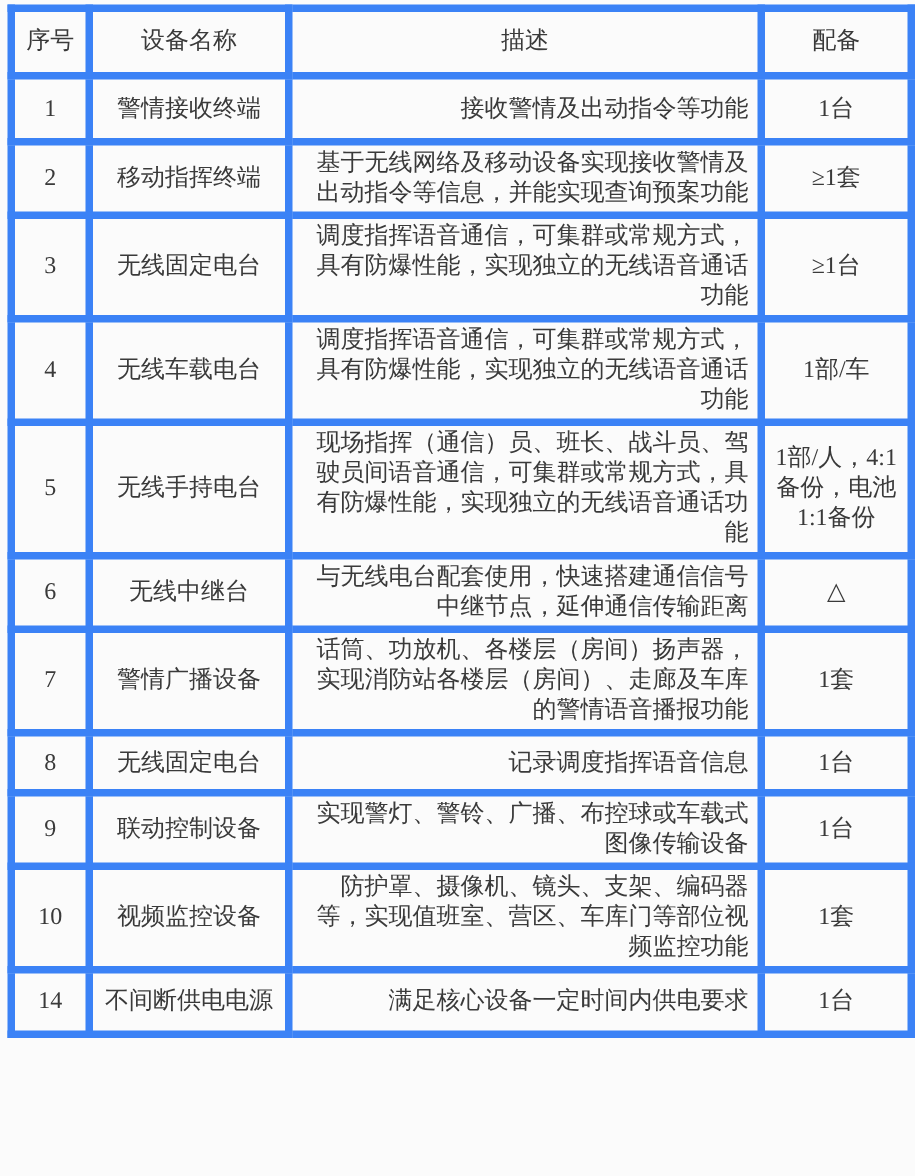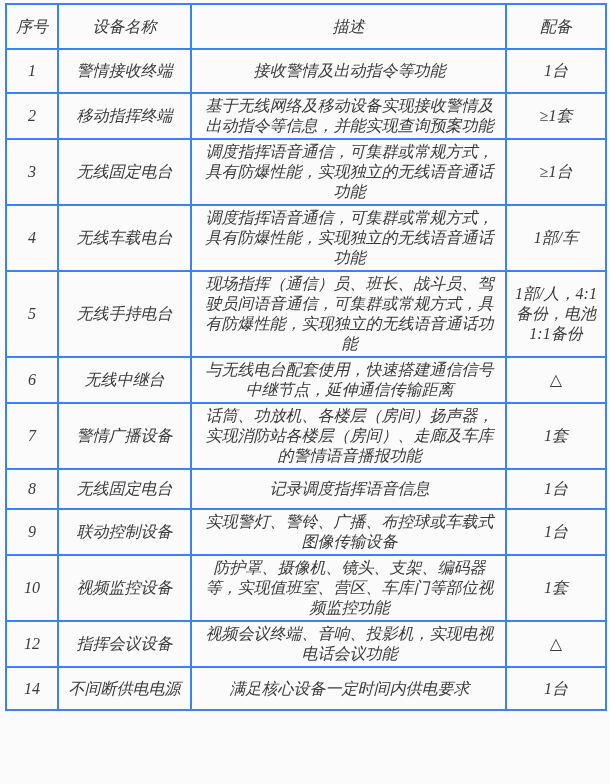--- a/index.html
+++ b/index.html
@@ -17,38 +17,37 @@
   }
   table.equip {
     position: absolute;
     left: 5px;
     top: 3px;
     width: 600px;
     border-collapse: collapse;
     table-layout: fixed;
   }
   .equip th, .equip td {
-    border: 2px solid #3b82f6;
+    border: 5px solid #3b82f6;
     font-weight: normal;
     font-size: 16px;
     line-height: 20px;
     vertical-align: middle;
     text-align: center;
     padding: 2px 4px;
     line-break: strict;
     overflow-wrap: normal;
     word-break: normal;
-    font-style: italic;
   }
   .equip col.c-no   { width: 52px; }
   .equip col.c-name { width: 133px; }
   .equip col.c-desc { width: 315px; }
   .equip col.c-qty  { width: 100px; }
   .equip td.desc {
-    text-align: center;
+    text-align: right;
     padding: 2px 6px 2px 8px;
   }
   .equip thead tr { height: 45px; }
 </style>
 </head>
 <body>
 
 <table class="equip">
   <colgroup>
     <col class="c-no">
@@ -118,26 +117,20 @@
       <td>联动控制设备</td>
       <td class="desc">实现警灯、警铃、广播、布控球或车载式图像传输设备</td>
       <td>1台</td>
     </tr>
     <tr style="height:62px">
       <td>10</td>
       <td>视频监控设备</td>
       <td class="desc">防护罩、摄像机、镜头、支架、编码器等，实现值班室、营区、车库门等部位视频监控功能</td>
       <td>1套</td>
     </tr>
-    <tr style="height:45px">
-      <td>12</td>
-      <td>指挥会议设备</td>
-      <td class="desc">视频会议终端、音响、投影机，实现电视电话会议功能</td>
-      <td>△</td>
-    </tr>
     <tr style="height:43px">
       <td>14</td>
       <td>不间断供电电源</td>
       <td class="desc">满足核心设备一定时间内供电要求</td>
       <td>1台</td>
     </tr>
   </tbody>
 </table>
 
 </body></html>

